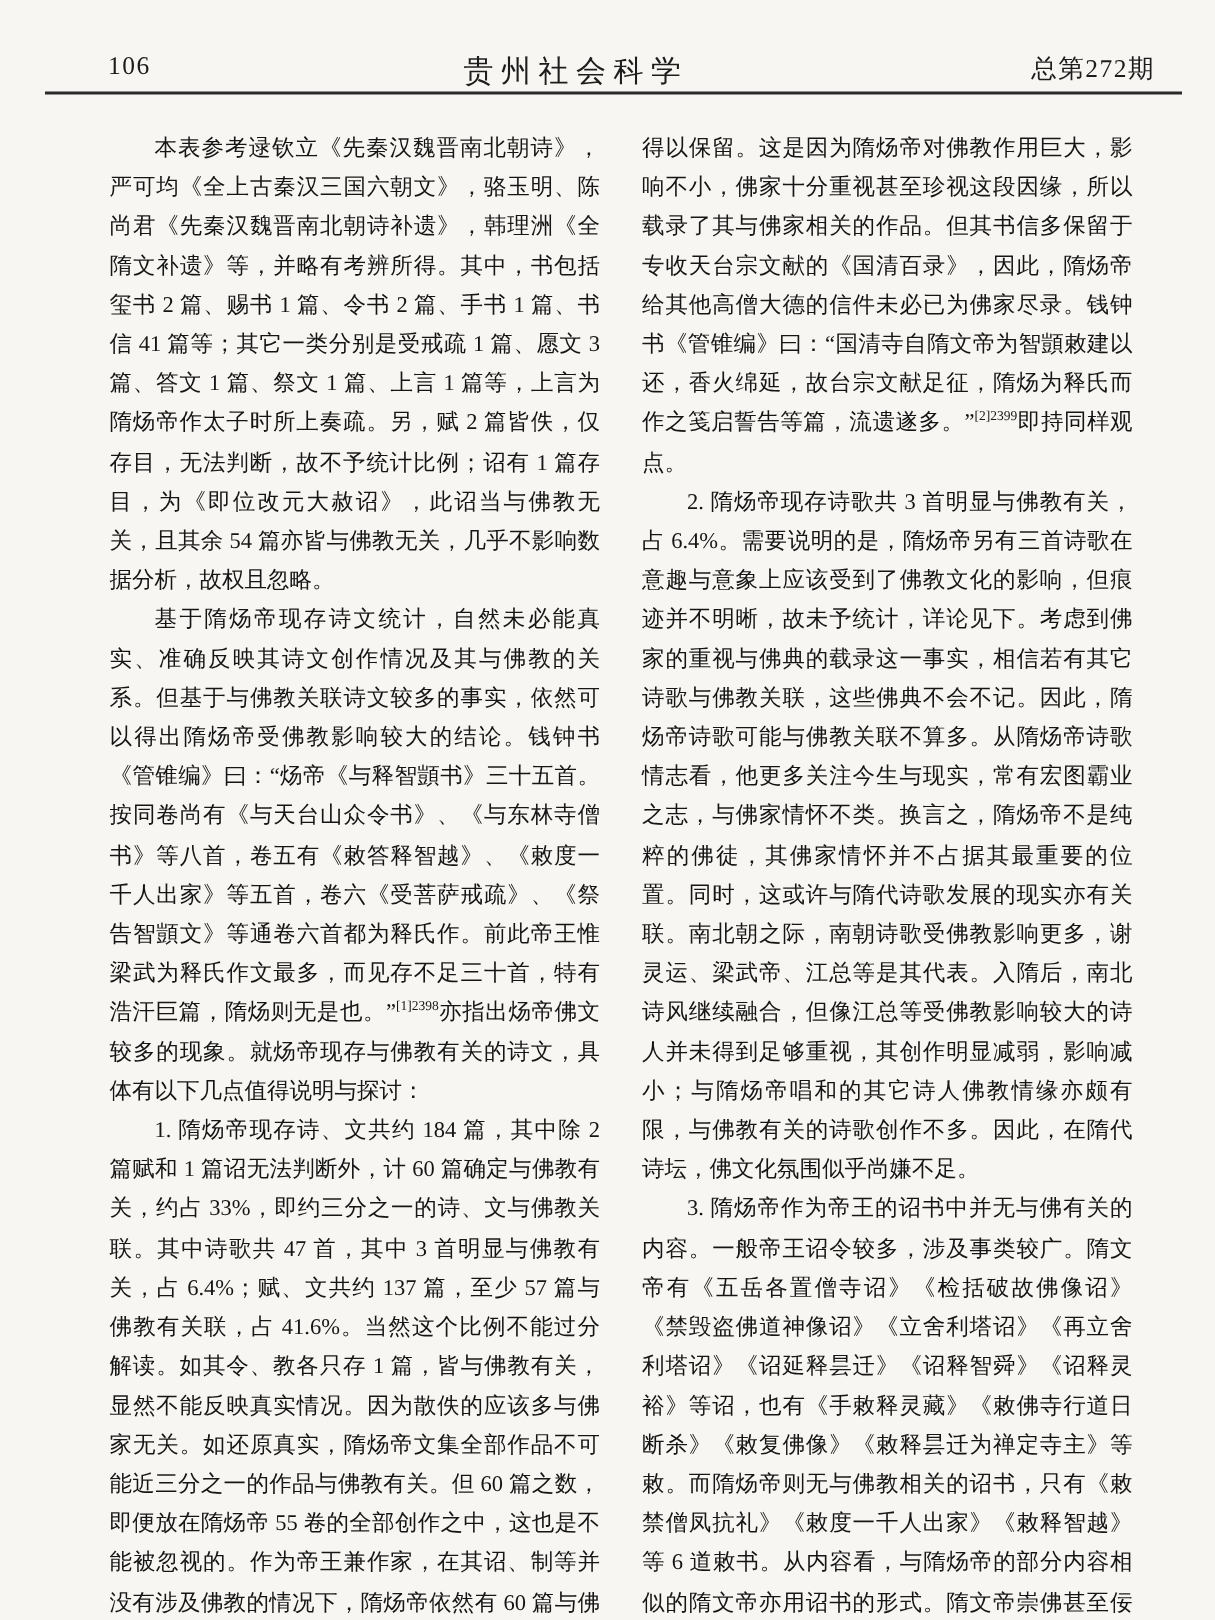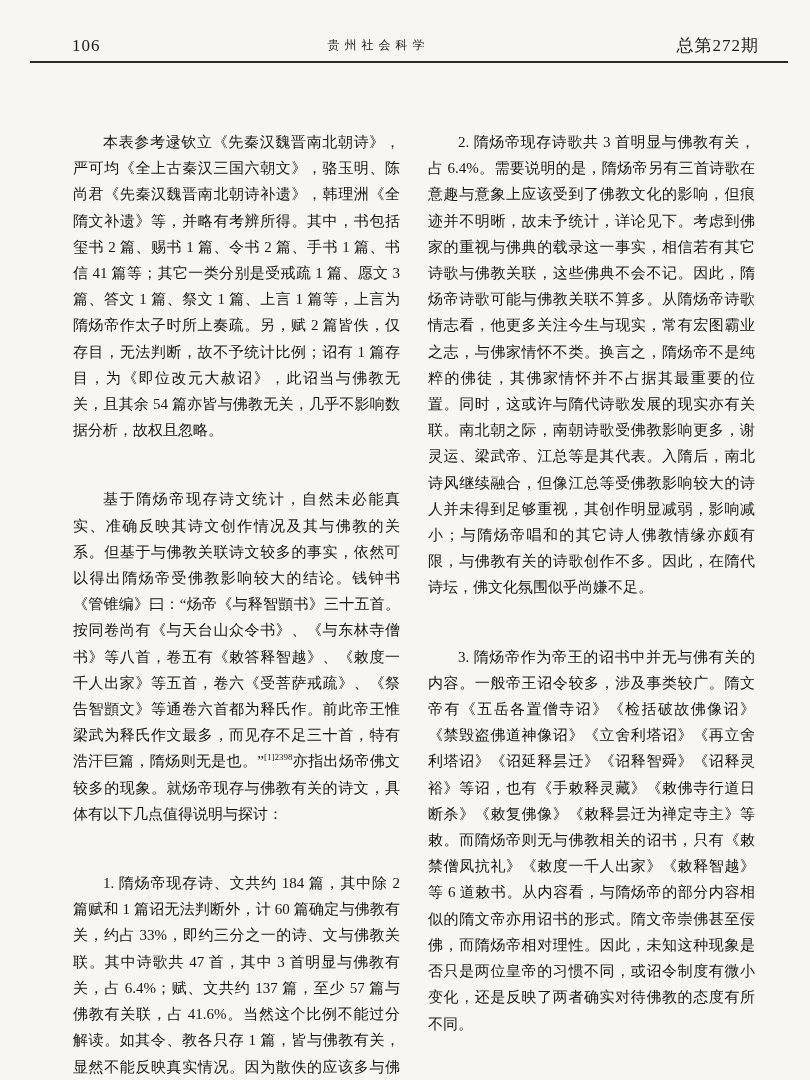--- a/index.html
+++ b/index.html
@@ -15,32 +15,32 @@
     width: 810px;
     height: 1080px;
     background: #f7f6f2;
     color: #1c1c1c;
     font-family: "Liberation Serif", "DejaVu Serif", serif;
   }
   .page-header {
     position: absolute;
     top: 34px;
     left: 72px;
-    right: 51px;
+    right: 40px;
     display: flex;
     justify-content: space-between;
-    align-items: center;
+    align-items: flex-start;
     font-size: 16px;
   }
   .page-number {
     font-size: 17px;
     letter-spacing: 1px;
   }
   .journal-title {
-    font-size: 12px;
+    font-size: 20px;
     letter-spacing: 5px;
     transform: translateX(-10px);
   }
   .issue-number {
     font-size: 17px;
     letter-spacing: 1px;
   }
   .header-divider {
     position: absolute;
     top: 61px;
@@ -65,21 +65,20 @@
     text-align: justify;
     text-justify: inter-ideograph;
     color: #151515;
   }
   .column p {
     margin: 0;
     word-break: break-all;
   }
   .column p.indent {
     text-indent: 2em;
-    margin-top: 43px;
   }
   sup.cite {
     font-size: 9px;
     line-height: 0;
     vertical-align: super;
     letter-spacing: 0;
     font-family: "Liberation Serif", "DejaVu Serif", serif;
   }
 </style>
 </head>
@@ -95,18 +94,19 @@
 
   <hr class="header-divider">
 
   <div class="article-body">
     <div class="column" id="left-column">
         <p class="indent">本表参考逯钦立《先秦汉魏晋南北朝诗》，严可均《全上古秦汉三国六朝文》，骆玉明、陈尚君《先秦汉魏晋南北朝诗补遗》，韩理洲《全隋文补遗》等，并略有考辨所得。其中，书包括玺书 2 篇、赐书 1 篇、令书 2 篇、手书 1 篇、书信 41 篇等；其它一类分别是受戒疏 1 篇、愿文 3 篇、答文 1 篇、祭文 1 篇、上言 1 篇等，上言为隋炀帝作太子时所上奏疏。另，赋 2 篇皆佚，仅存目，无法判断，故不予统计比例；诏有 1 篇存目，为《即位改元大赦诏》，此诏当与佛教无关，且其余 54 篇亦皆与佛教无关，几乎不影响数据分析，故权且忽略。</p>
         <p class="indent">基于隋炀帝现存诗文统计，自然未必能真实、准确反映其诗文创作情况及其与佛教的关系。但基于与佛教关联诗文较多的事实，依然可以得出隋炀帝受佛教影响较大的结论。钱钟书《管锥编》曰：“炀帝《与释智顗书》三十五首。按同卷尚有《与天台山众令书》、《与东林寺僧书》等八首，卷五有《敕答释智越》、《敕度一千人出家》等五首，卷六《受菩萨戒疏》、《祭告智顗文》等通卷六首都为释氏作。前此帝王惟梁武为释氏作文最多，而见存不足三十首，特有浩汗巨篇，隋炀则无是也。”<sup class="cite">[1]2398</sup>亦指出炀帝佛文较多的现象。就炀帝现存与佛教有关的诗文，具体有以下几点值得说明与探讨：</p>
         <p class="indent">1. 隋炀帝现存诗、文共约 184 篇，其中除 2 篇赋和 1 篇诏无法判断外，计 60 篇确定与佛教有关，约占 33%，即约三分之一的诗、文与佛教关联。其中诗歌共 47 首，其中 3 首明显与佛教有关，占 6.4%；赋、文共约 137 篇，至少 57 篇与佛教有关联，占 41.6%。当然这个比例不能过分解读。如其令、教各只存 1 篇，皆与佛教有关，显然不能反映真实情况。因为散佚的应该多与佛家无关。如还原真实，隋炀帝文集全部作品不可能近三分之一的作品与佛教有关。但 60 篇之数，即便放在隋炀帝 55 卷的全部创作之中，这也是不能被忽视的。作为帝王兼作家，在其诏、制等并没有涉及佛教的情况下，隋炀帝依然有 60 篇与佛相关的作品，这在整个文学史上也不多见。为何与佛教关联的作品留存较多呢？这与佛家的重视有关。现存与佛教有关的作品除个别篇目外，几乎全部出自《广弘明集》《续高僧传》《国清百录》等佛教典籍中。换言之，在隋炀帝文集散佚后，这些作品全赖相关佛典</p>
       </div>
     <div class="column" id="right-column">
+        <p>得以保留。这是因为隋炀帝对佛教作用巨大，影响不小，佛家十分重视甚至珍视这段因缘，所以载录了其与佛家相关的作品。但其书信多保留于专收天台宗文献的《国清百录》，因此，隋炀帝给其他高僧大德的信件未必已为佛家尽录。钱钟书《管锥编》曰：“国清寺自隋文帝为智顗敕建以还，香火绵延，故台宗文献足征，隋炀为释氏而作之笺启誓告等篇，流遗遂多。”<sup class="cite">[2]2399</sup>即持同样观点。</p>
         <p class="indent">2. 隋炀帝现存诗歌共 3 首明显与佛教有关，占 6.4%。需要说明的是，隋炀帝另有三首诗歌在意趣与意象上应该受到了佛教文化的影响，但痕迹并不明晰，故未予统计，详论见下。考虑到佛家的重视与佛典的载录这一事实，相信若有其它诗歌与佛教关联，这些佛典不会不记。因此，隋炀帝诗歌可能与佛教关联不算多。从隋炀帝诗歌情志看，他更多关注今生与现实，常有宏图霸业之志，与佛家情怀不类。换言之，隋炀帝不是纯粹的佛徒，其佛家情怀并不占据其最重要的位置。同时，这或许与隋代诗歌发展的现实亦有关联。南北朝之际，南朝诗歌受佛教影响更多，谢灵运、梁武帝、江总等是其代表。入隋后，南北诗风继续融合，但像江总等受佛教影响较大的诗人并未得到足够重视，其创作明显减弱，影响减小；与隋炀帝唱和的其它诗人佛教情缘亦颇有限，与佛教有关的诗歌创作不多。因此，在隋代诗坛，佛文化氛围似乎尚嫌不足。</p>
         <p class="indent">3. 隋炀帝作为帝王的诏书中并无与佛有关的内容。一般帝王诏令较多，涉及事类较广。隋文帝有《五岳各置僧寺诏》《检括破故佛像诏》《禁毁盗佛道神像诏》《立舍利塔诏》《再立舍利塔诏》《诏延释昙迁》《诏释智舜》《诏释灵裕》等诏，也有《手敕释灵藏》《敕佛寺行道日断杀》《敕复佛像》《敕释昙迁为禅定寺主》等敕。而隋炀帝则无与佛教相关的诏书，只有《敕禁僧凤抗礼》《敕度一千人出家》《敕释智越》等 6 道敕书。从内容看，与隋炀帝的部分内容相似的隋文帝亦用诏书的形式。隋文帝崇佛甚至佞佛，而隋炀帝相对理性。因此，未知这种现象是否只是两位皇帝的习惯不同，或诏令制度有微小变化，还是反映了两者确实对待佛教的态度有所不同。</p>
       </div>
   </div>
 
 </div>
 
 </body></html>

